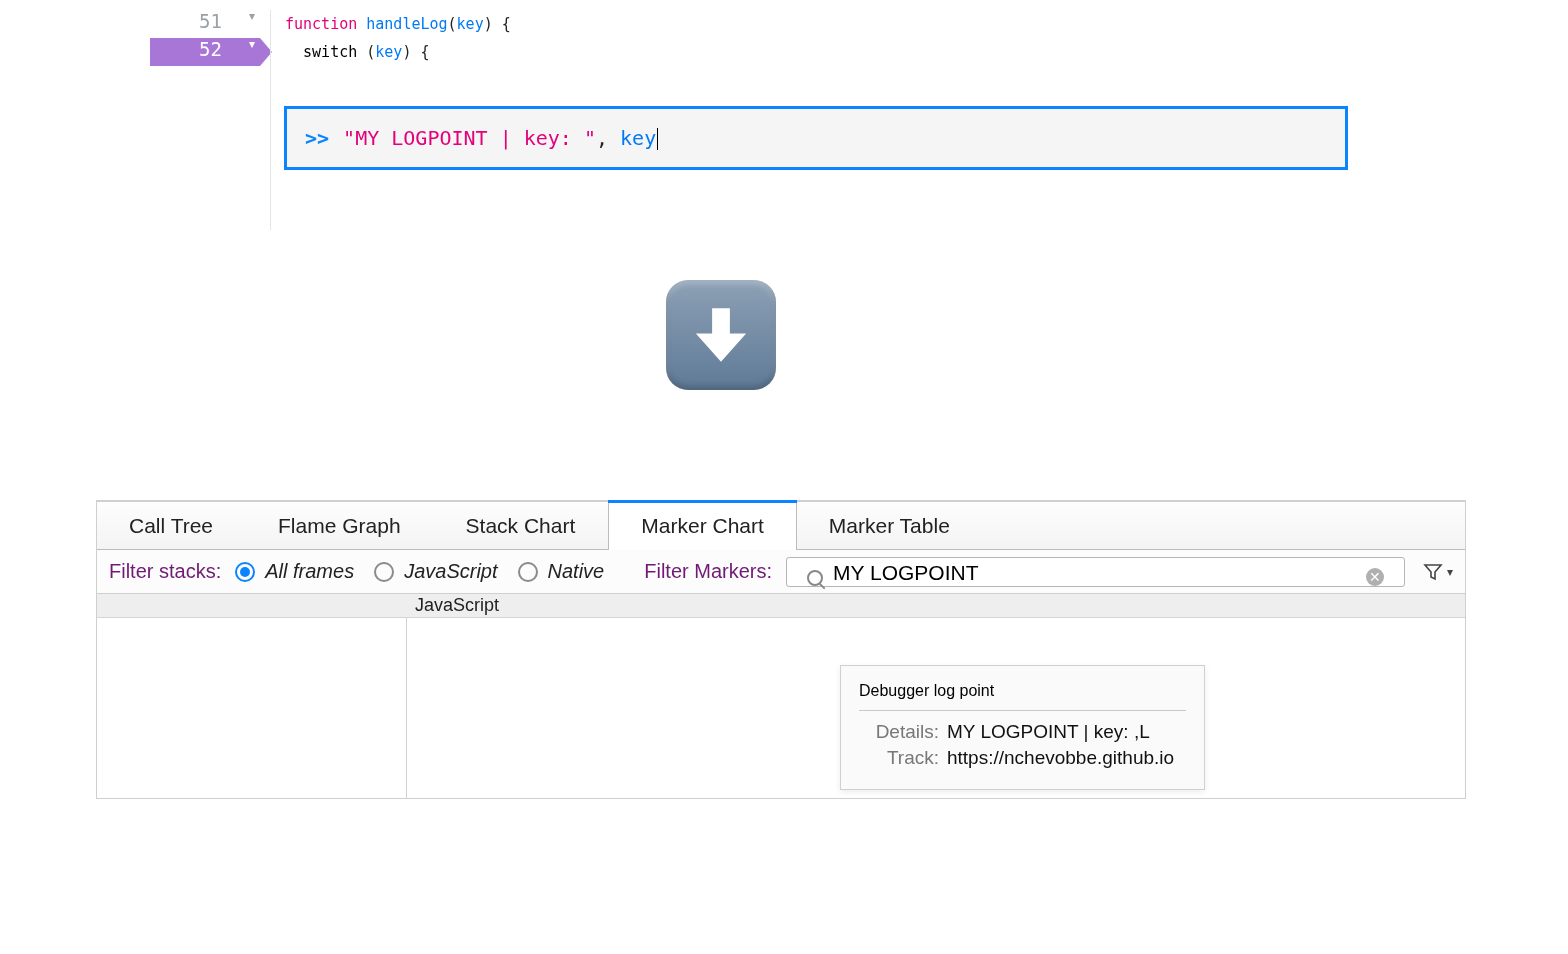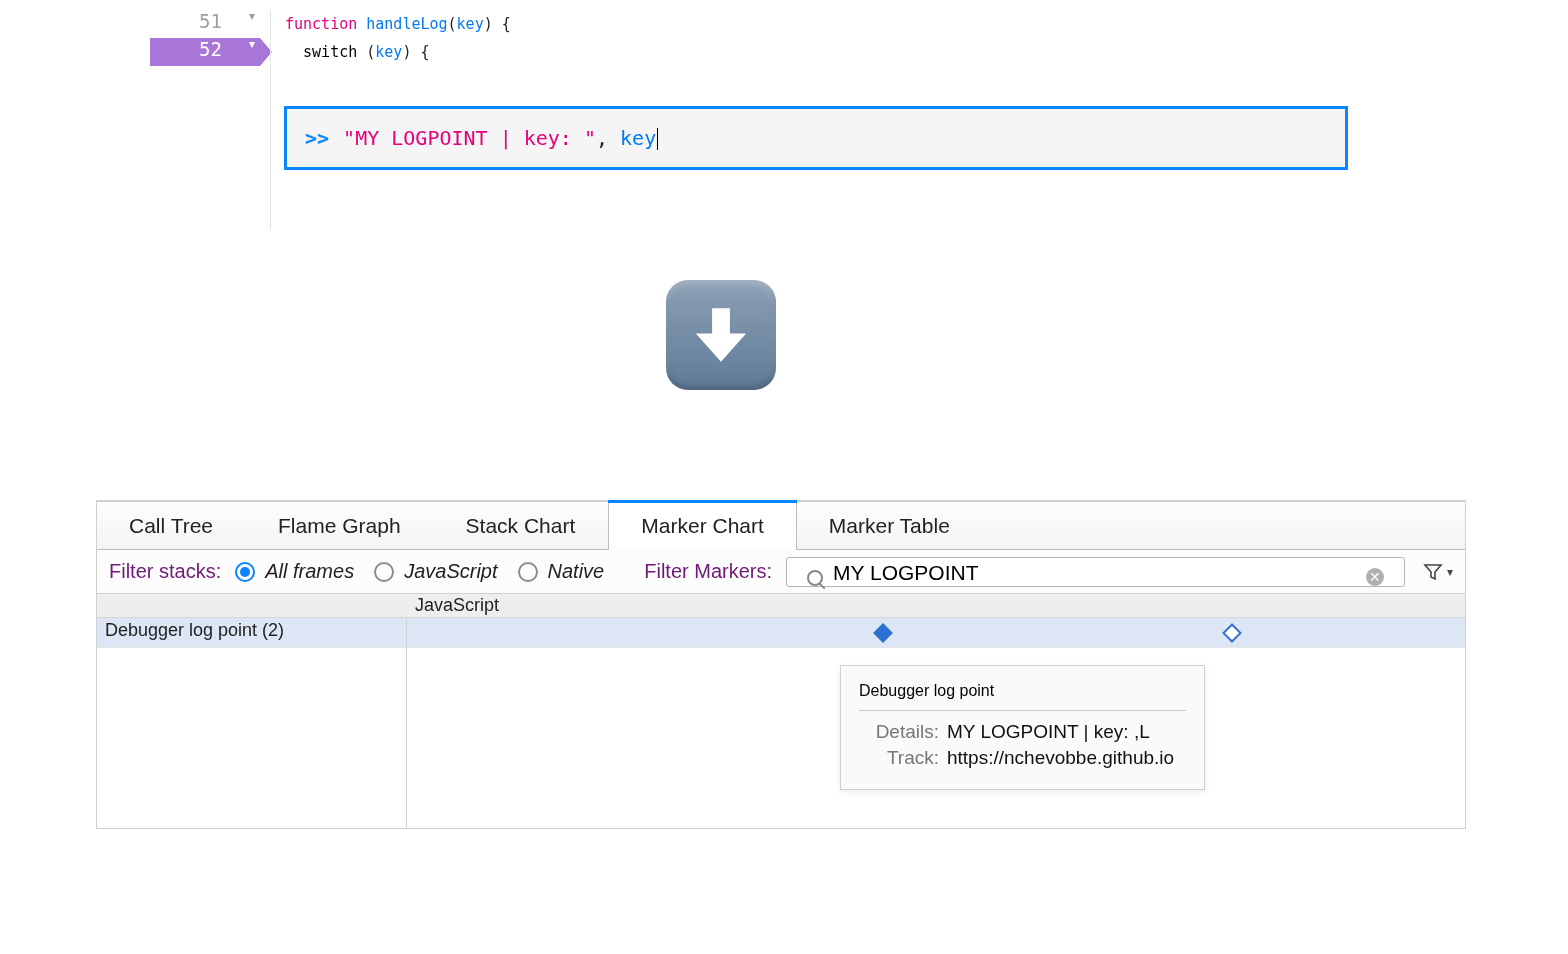--- a/index.html
+++ b/index.html
@@ -447,27 +447,20 @@
       </div>
     </div>
   </div>
 
   <div class="chart-header-row">
     <div class="chart-sidebar-col"></div>
     <div class="chart-main-col">
         <span>JavaScript</span>
       </div>
   </div>
-  <div class="chart-body-row">
-    <div class="chart-sidebar-col"><span>Debugger log point (2)</span></div>
-    <div class="chart-main-col">
-      <span class="marker-dot solid" style="left:45%"></span>
-      <span class="marker-dot hollow" style="left:78%"></span>
-    </div>
-  </div>
   <div class="chart-empty-row">
     <div class="chart-sidebar-col"></div>
     <div class="chart-main-col"></div>
   </div>
 </div>
 
 <div class="tooltip">
   <div class="tooltip-title">Debugger log point</div>
   <div class="tooltip-divider"></div>
   <div class="tooltip-row">

